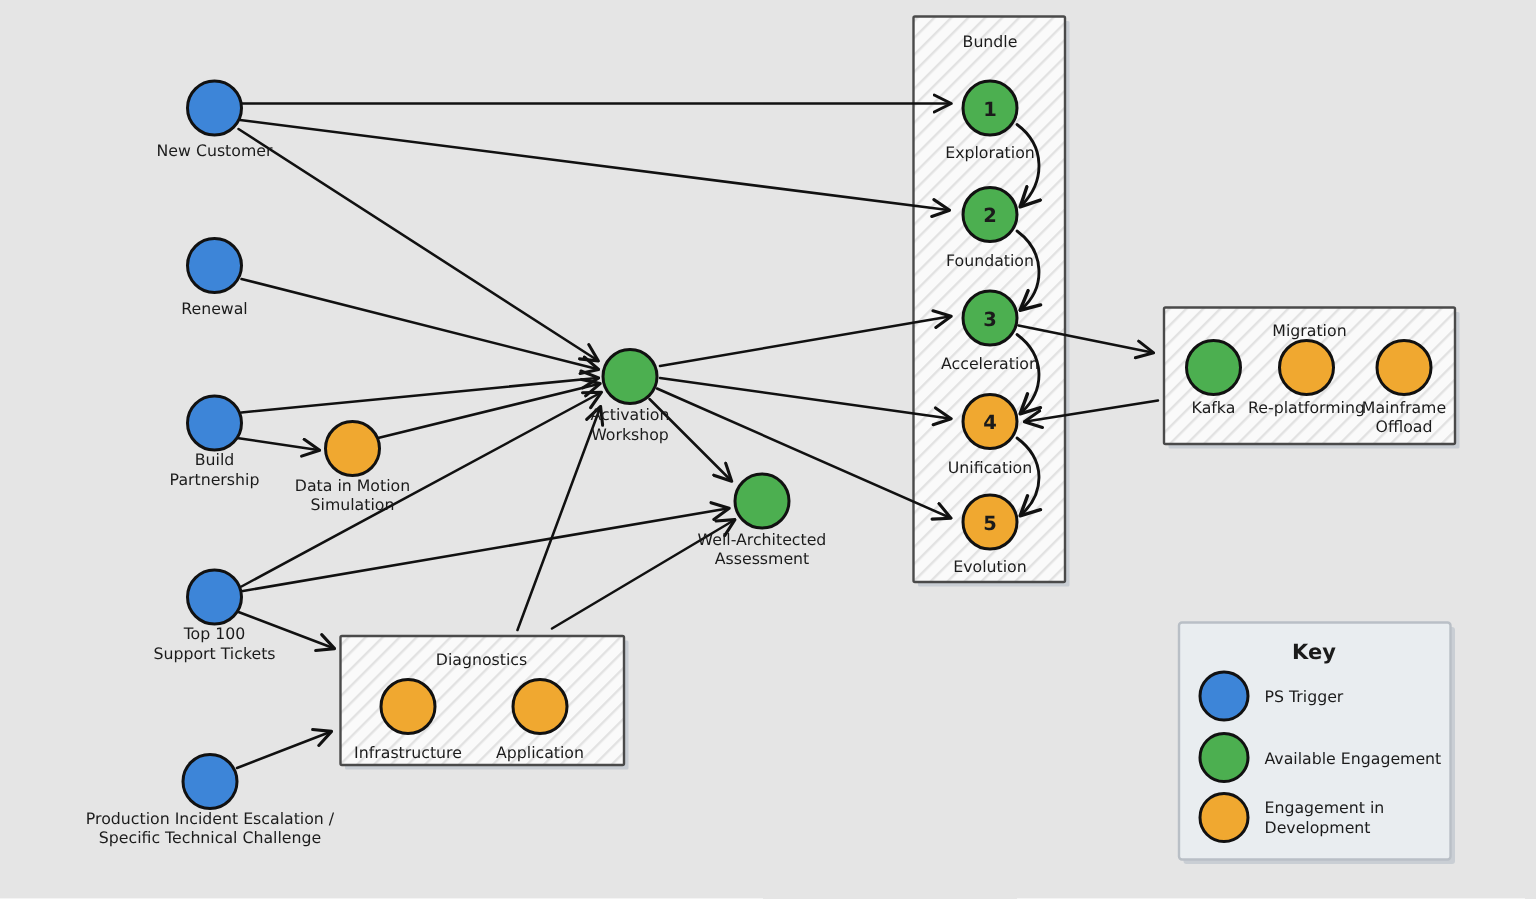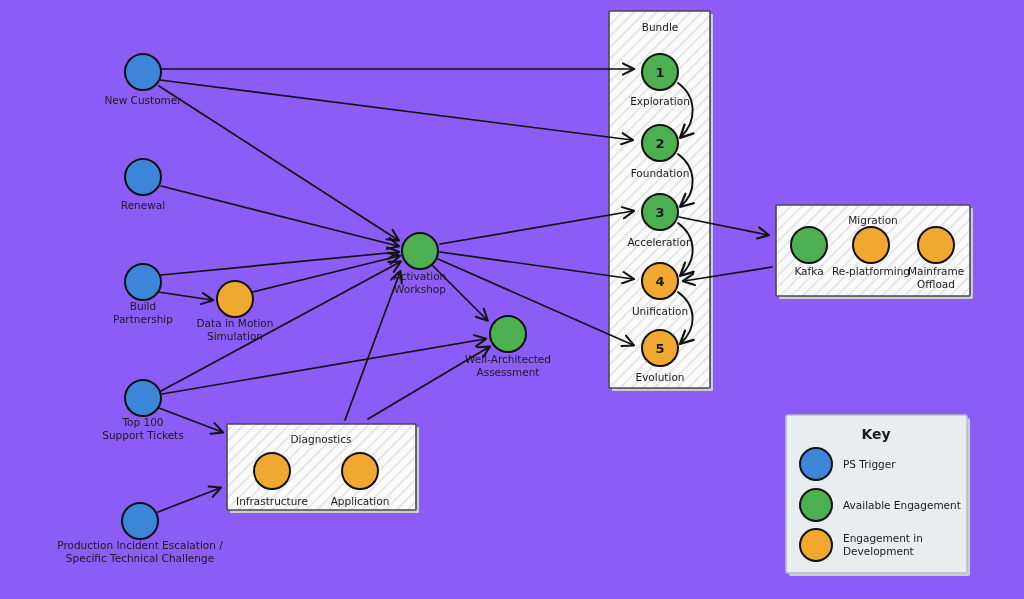--- a/index.html
+++ b/index.html
@@ -10,21 +10,21 @@
   body {
     width: 1024px;
     height: 599px;
     overflow: hidden;
     font-family: "DejaVu Sans", sans-serif;
   }
   #stage {
     position: relative;
     width: 1024px;
     height: 599px;
-    background: #8b5cf6;
+    background: #e5e5e5;
   }
   svg#canvas {
     position: absolute;
     left: 0;
     top: 0;
     width: 1024px;
     height: 599px;
   }
   .node-label, .box-title, .key-title, .key-label, .step-label {
     font-family: "DejaVu Sans", sans-serif;

